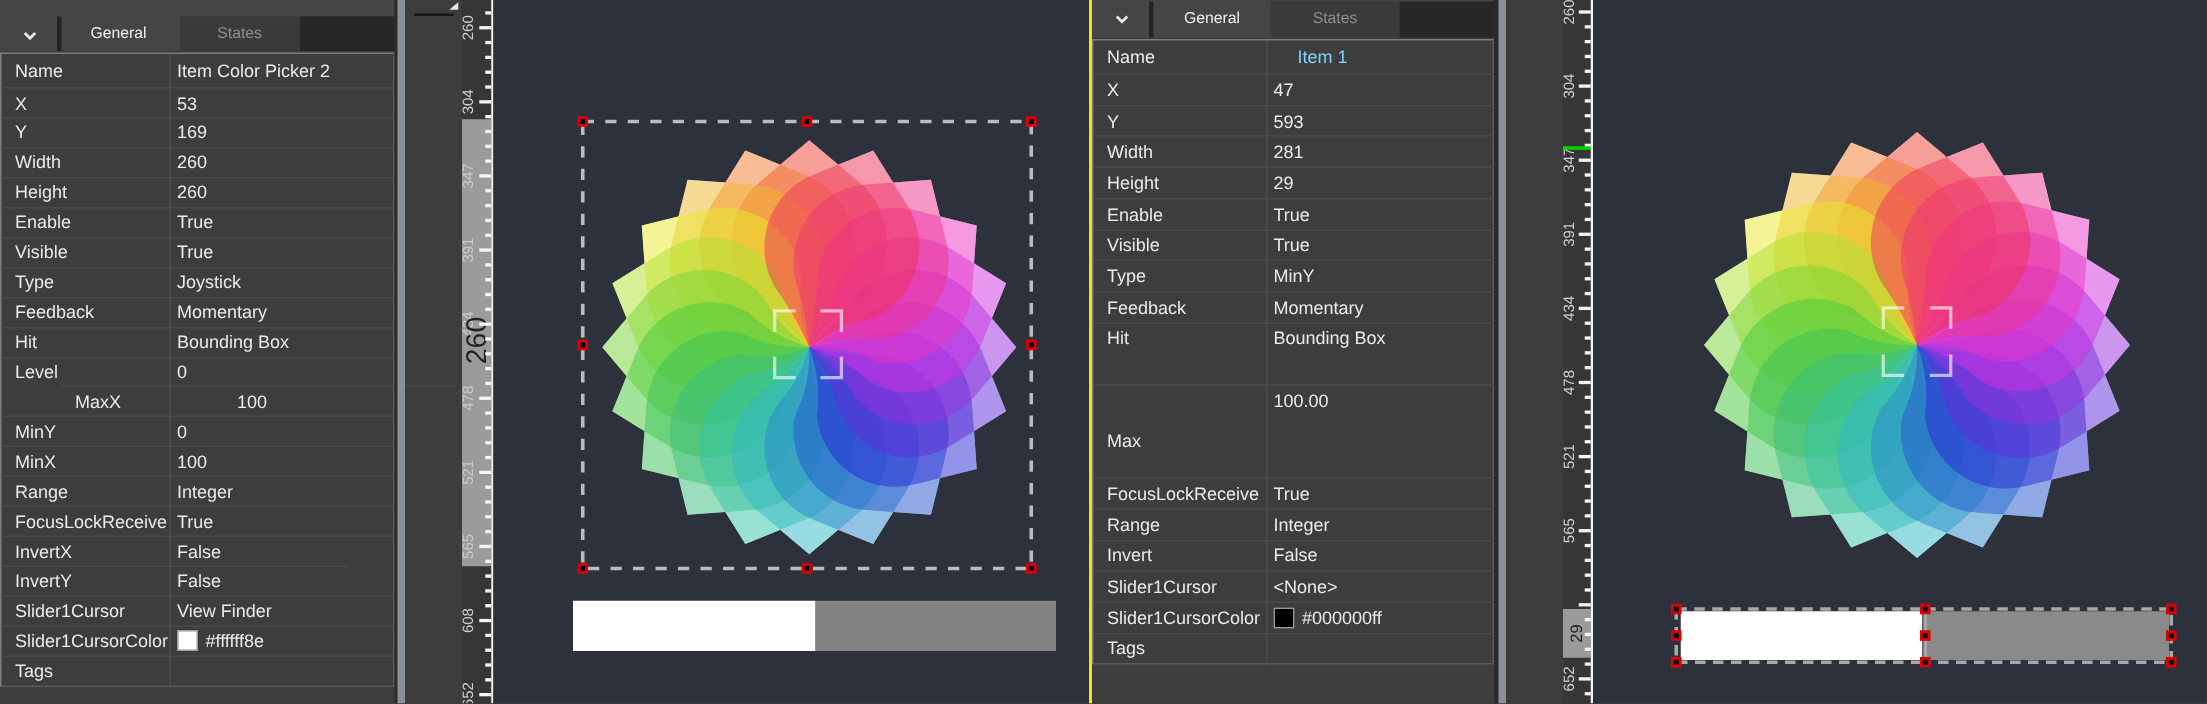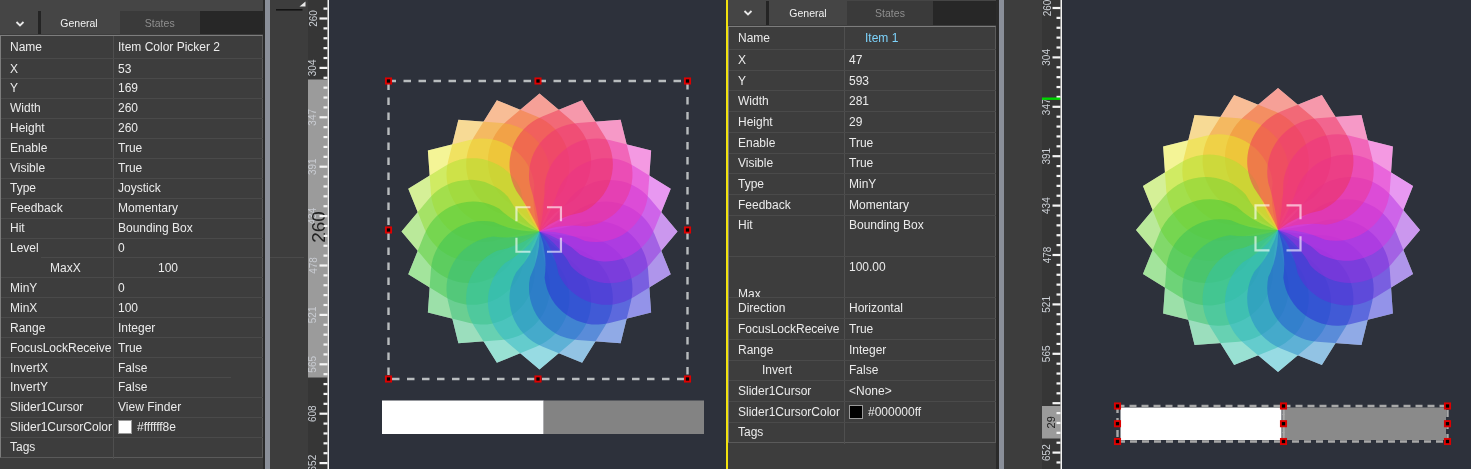--- a/index.html
+++ b/index.html
@@ -279,34 +279,30 @@
 <div style="position:absolute;left:120px;top:50%;transform:translateY(-48%);color:#ebebeb;">Momentary</div>
 </div>
 <div style="position:absolute;left:0;top:187.6px;width:268px;height:20.7px;border-top:1px solid #4a4a4a;box-sizing:border-box;">
 <div style="position:absolute;left:9px;top:50%;transform:translateY(-48%);color:#ebebeb;">Hit</div>
 <div style="position:absolute;left:120px;top:50%;transform:translateY(-48%);color:#ebebeb;">Bounding Box</div>
 </div>
 <div style="position:absolute;left:0;top:229.0px;width:268px;height:20.7px;border-top:1px solid #4a4a4a;box-sizing:border-box;">
 <div style="position:absolute;left:9px;top:50%;transform:translateY(-48%);color:#ebebeb;margin-top:27px;">Max</div>
 <div style="position:absolute;left:120px;top:50%;transform:translateY(-48%);color:#ebebeb;">100.00</div>
 </div>
-<div style="position:absolute;left:0;top:270.4px;width:268px;height:20.7px;border-top:1px solid #4a4a4a;box-sizing:border-box;">
-<div style="position:absolute;left:9px;top:50%;transform:translateY(-48%);color:#ebebeb;">Direction</div>
-<div style="position:absolute;left:120px;top:50%;transform:translateY(-48%);color:#ebebeb;">Horizontal</div>
-</div>
 <div style="position:absolute;left:0;top:291.1px;width:268px;height:20.7px;border-top:1px solid #4a4a4a;box-sizing:border-box;">
 <div style="position:absolute;left:9px;top:50%;transform:translateY(-48%);color:#ebebeb;">FocusLockReceive</div>
 <div style="position:absolute;left:120px;top:50%;transform:translateY(-48%);color:#ebebeb;">True</div>
 </div>
 <div style="position:absolute;left:0;top:311.8px;width:268px;height:20.7px;border-top:1px solid #4a4a4a;box-sizing:border-box;">
 <div style="position:absolute;left:9px;top:50%;transform:translateY(-48%);color:#ebebeb;">Range</div>
 <div style="position:absolute;left:120px;top:50%;transform:translateY(-48%);color:#ebebeb;">Integer</div>
 </div>
 <div style="position:absolute;left:0;top:332.5px;width:268px;height:20.7px;border-top:1px solid #4a4a4a;box-sizing:border-box;">
-<div style="position:absolute;left:9px;top:50%;transform:translateY(-48%);color:#ebebeb;margin-left:24px;">Invert</div>
+<div style="position:absolute;left:9px;top:50%;transform:translateY(-48%);color:#ebebeb;">Invert</div>
 <div style="position:absolute;left:120px;top:50%;transform:translateY(-48%);color:#ebebeb;">False</div>
 </div>
 <div style="position:absolute;left:0;top:353.2px;width:268px;height:20.7px;border-top:1px solid #4a4a4a;box-sizing:border-box;">
 <div style="position:absolute;left:9px;top:50%;transform:translateY(-48%);color:#ebebeb;">Slider1Cursor</div>
 <div style="position:absolute;left:120px;top:50%;transform:translateY(-48%);color:#ebebeb;">&lt;None&gt;</div>
 </div>
 <div style="position:absolute;left:0;top:373.9px;width:268px;height:20.7px;border-top:1px solid #4a4a4a;box-sizing:border-box;">
 <div style="position:absolute;left:9px;top:50%;transform:translateY(-48%);color:#ebebeb;">Slider1CursorColor</div>
 <div style="position:absolute;left:120px;top:50%;transform:translateY(-50%);width:12px;height:12px;background:#000000;border:1px solid #9a9a9a;"></div>
 <div style="position:absolute;left:139px;top:50%;transform:translateY(-48%);color:#ebebeb;">#000000ff</div>

